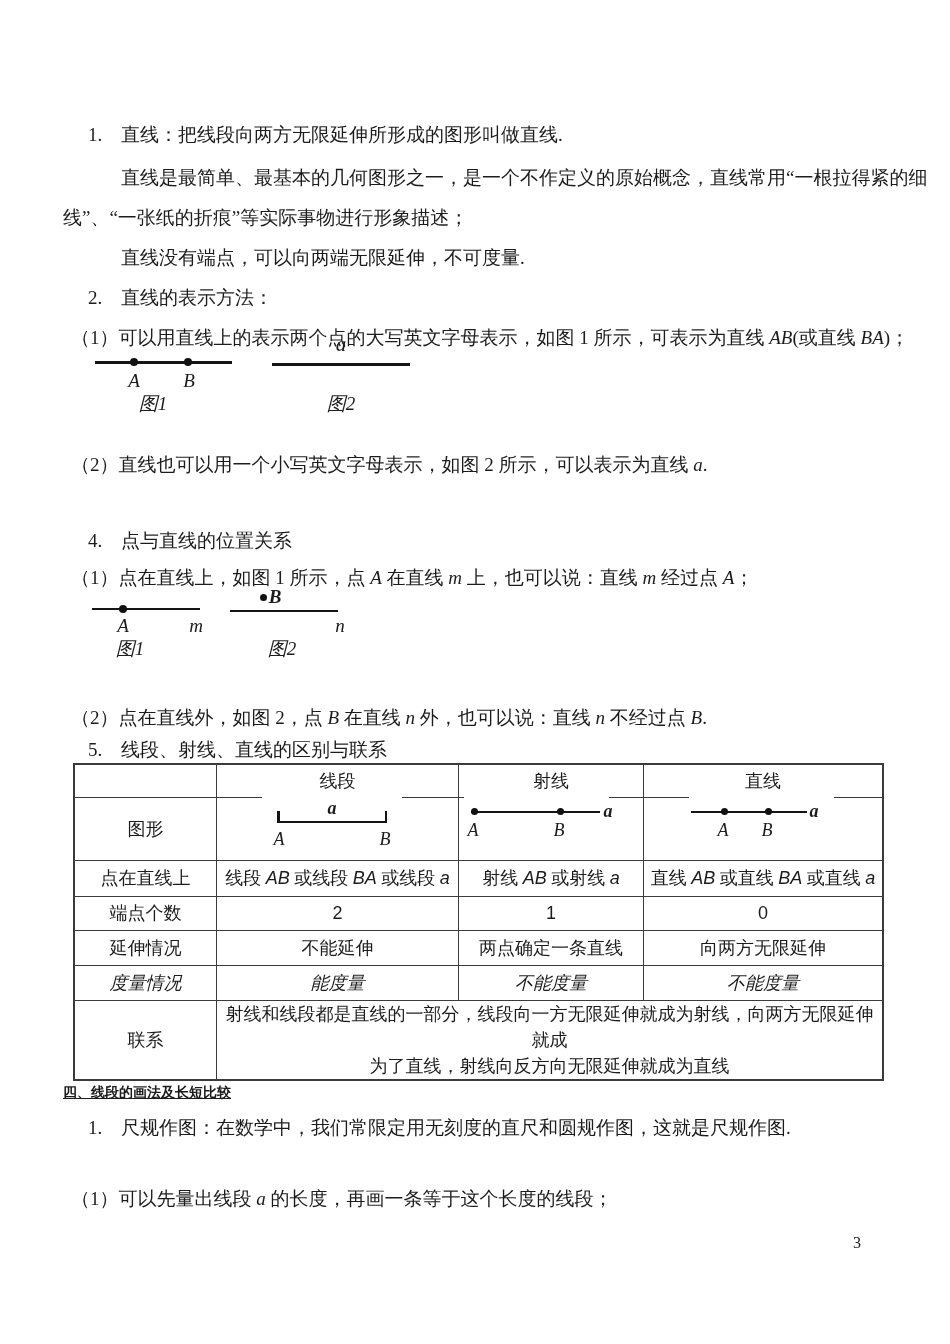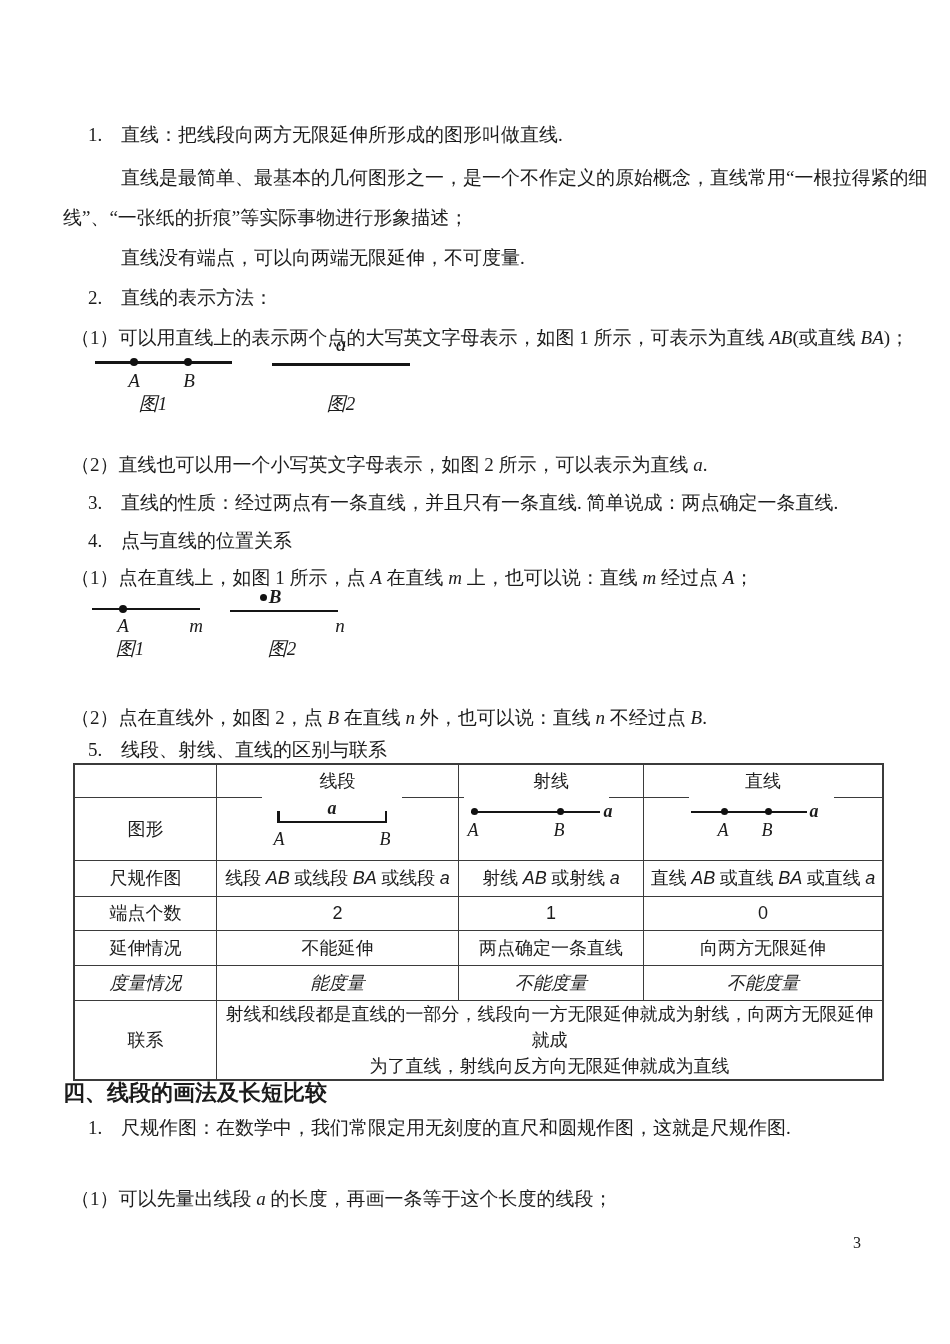--- a/index.html
+++ b/index.html
@@ -2,21 +2,21 @@
 <html><head>
 <meta charset="utf-8">
 <style>
   html,body{margin:0;padding:0;background:#fff;}
   .page{position:relative;width:950px;height:1344px;background:#ffffff;overflow:hidden;
         font-family:"Liberation Serif","DejaVu Serif",serif;color:#1c1c1c;}
   .line{position:absolute;font-size:19px;line-height:25px;white-space:nowrap;}
   .run-num{display:inline-block;width:33px;}
   .run-i{font-style:italic;font-family:"Liberation Serif","DejaVu Serif",serif;}
   .sec-heading{position:absolute;font-family:"Liberation Sans","DejaVu Sans",sans-serif;
-        font-weight:bold;font-size:22px;line-height:25px;white-space:nowrap;}
+        font-weight:bold;font-size:14px;line-height:25px;white-space:nowrap;text-decoration:underline;}
   
   .hline{position:absolute;background:#151515;}
   .vtick{position:absolute;background:#151515;}
   .dot{position:absolute;background:#111;border-radius:50%;}
   .figlabel{position:absolute;transform:translateX(-50%);font-style:italic;
         font-size:19px;line-height:20px;white-space:nowrap;
         font-family:"Liberation Serif","DejaVu Serif",serif;}
   .figlabel.bold{font-weight:bold;}
   .figcaption{position:absolute;transform:translateX(-50%);font-style:italic;
         font-size:19px;line-height:22px;white-space:nowrap;}
@@ -57,21 +57,20 @@
     <span class="figlabel" style="left:189px;top:371px">B</span>
     <span class="figcaption" style="left:153px;top:393px">图1</span>
   </div>
   <div>
     <span class="figlabel" style="left:341px;top:334px;font-size:21px">a</span>
     <div class="hline" style="left:272px;top:363px;width:138px;height:3px"></div>
     <span class="figcaption" style="left:341px;top:393px">图2</span>
   </div>
 
   <div class="line" style="left:71px;top:452px"><span>（2）直线也可以用一个小写英文字母表示，如图 2 所示，可以表示为直线 </span><span class="run-i">a</span><span>.</span></div>
-  <div class="line" style="left:88px;top:490px"><span class="run-num">3.</span><span>直线的性质：经过两点有一条直线，并且只有一条直线. 简单说成：两点确定一条直线.</span></div>
   <div class="line" style="left:88px;top:528px"><span class="run-num">4.</span><span>点与直线的位置关系</span></div>
   <div class="line" style="left:71px;top:565px"><span>（1）点在直线上，如图 1 所示，点 </span><span class="run-i">A</span><span> 在直线 </span><span class="run-i">m</span><span> 上，也可以说：直线 </span><span class="run-i">m</span><span> 经过点 </span><span class="run-i">A</span><span>；</span></div>
 
   <div>
     <div class="hline" style="left:92px;top:608px;width:108px;height:2px"></div>
     <div class="dot" style="left:119px;top:605px;width:8px;height:8px"></div>
     <span class="figlabel" style="left:123px;top:616px">A</span>
     <span class="figlabel" style="left:196px;top:616px">m</span>
     <span class="figcaption" style="left:130px;top:638px">图1</span>
   </div>
@@ -124,21 +123,21 @@
           <div class="hline" style="left:47px;top:13px;width:116px;height:2.5px"></div>
           <div class="dot" style="left:77px;top:10px;width:7px;height:7px"></div>
           <div class="dot" style="left:121px;top:10px;width:7px;height:7px"></div>
           <span class="figlabel bold" style="left:170px;top:3px">a</span>
           <span class="figlabel" style="left:79px;top:22px">A</span>
           <span class="figlabel" style="left:123px;top:22px">B</span>
         </div>
       </td>
     </tr>
     <tr class="r-repr">
-      <td>尺规作图</td>
+      <td>点在直线上</td>
       <td><span>线段 </span><span class="run-i">AB</span><span> 或线段 </span><span class="run-i">BA</span><span> 或线段 </span><span class="run-i">a</span></td>
       <td><span>射线 </span><span class="run-i">AB</span><span> 或射线 </span><span class="run-i">a</span></td>
       <td><span>直线 </span><span class="run-i">AB</span><span> 或直线 </span><span class="run-i">BA</span><span> 或直线 </span><span class="run-i">a</span></td>
     </tr>
     <tr class="r-end">
       <td>端点个数</td>
       <td class="num-cell">2</td>
       <td class="num-cell">1</td>
       <td class="num-cell">0</td>
     </tr>

